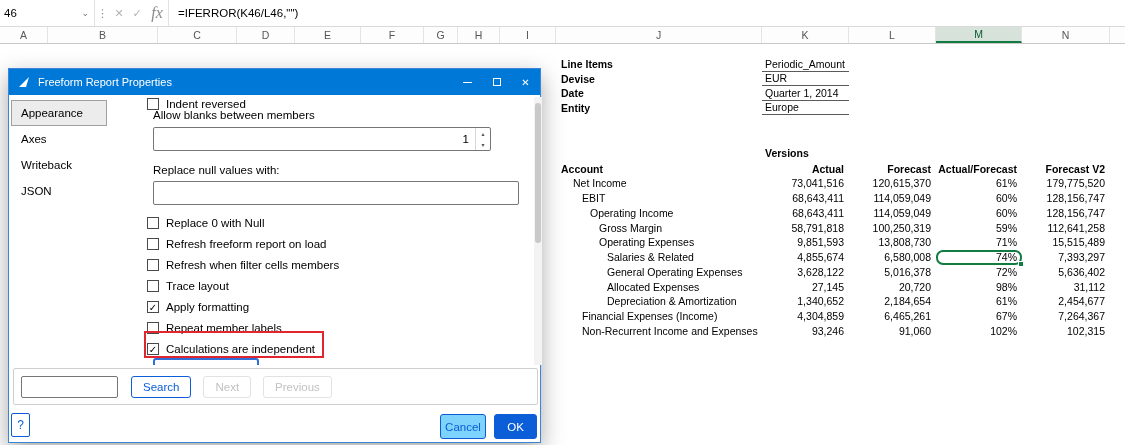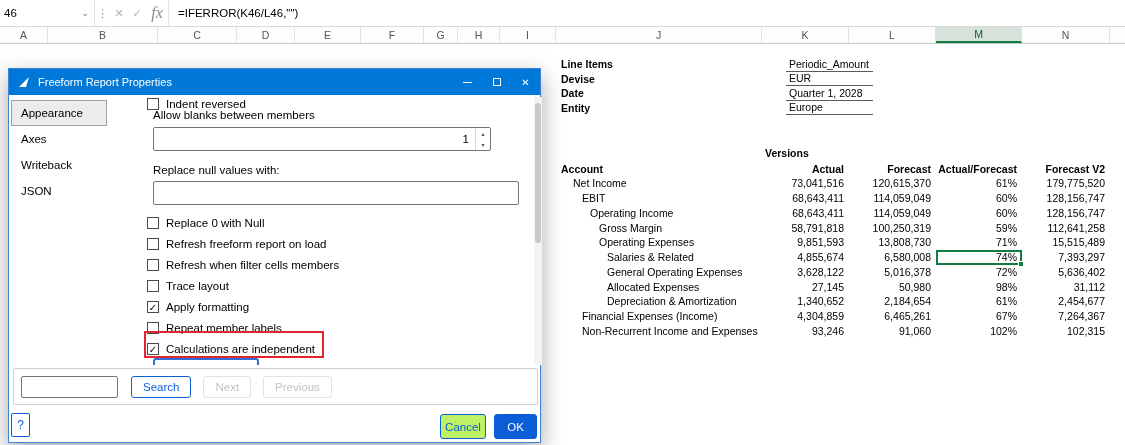--- a/index.html
+++ b/index.html
@@ -19,31 +19,31 @@
 
   
   .chead { height:17px; display:flex; border-bottom:1px solid #c9c9c9; background:#fdfdfd; font-size:10.5px; color:#555; }
   .col-h { height:100%; border-right:1px solid #e4e4e4; display:flex; align-items:center; justify-content:center; flex:none; }
   .col-h.sel { background:#d7e3da; border-bottom:2px solid #107c41; color:#0b5c31; }
   .col-fill { flex:1; }
 
   
   .sheet { position:absolute; top:45px; left:0; right:0; bottom:0; font-size:10.5px; }
   .filters { position:absolute; left:556px; top:12px; }
-  .f-row { display:grid; grid-template-columns:206px 87px; height:14.5px; align-items:center;gap:24px; }
+  .f-row { display:grid; grid-template-columns:206px 87px; height:14.5px; align-items:center; }
   .f-lab { font-weight:bold; padding-left:5px; }
   .f-val { height:100%; border-bottom:1px solid #5a5a5a; display:flex; align-items:center; padding-left:3px; }
   .versions { position:absolute; left:765px; top:102px; font-weight:bold; }
   .ftable { position:absolute; left:556px; top:116px; width:554px; }
   .t-hrow, .t-row { display:grid; grid-template-columns:206px 87px 87px 86px 88px; align-items:center; }
   .t-hrow { height:15px; font-weight:bold; }
   .t-row { height:14.75px; }
   .t-acc { padding-left:5px; white-space:nowrap; overflow:hidden; }
   .t-num { text-align:right; padding-right:5px; height:100%; display:flex; align-items:center; justify-content:flex-end; }
-  .sel-cell { position:relative; box-shadow:inset 0 0 0 2px #107c41; }
+  .sel-cell { position:relative; box-shadow:inset 0 0 0 2px #107c41;border-radius:7px; }
   .sel-cell::after { content:""; position:absolute; right:-2px; bottom:-2px; width:4px; height:4px; background:#107c41; border:1px solid #fff; }
 
   
   .dialog { position:absolute; left:8px; top:68px; width:533px; height:375px; background:#fff;
             border:1px solid #3c84d8; box-shadow:0 8px 22px rgba(0,0,0,.35); font-size:11.5px; }
   .dtitle { height:26px; background:#0078d7; color:#fff; display:flex; align-items:center; }
   .dicon { width:14px; height:14px; margin:0 7px 0 8px; flex:none; }
   .dtitle-text { flex:1; font-size:11px; }
   .wbtn { width:29px; height:100%; display:flex; align-items:center; justify-content:center; font-size:10px; cursor:default; }
   .minbar { width:9px; height:1px; background:#fff; display:block; }
@@ -69,21 +69,21 @@
   .blue-sliver { position:absolute; left:44px; top:261px; width:106px; height:10px; border:2px solid #2e6fd8; border-radius:3px 3px 0 0; background:#fff; }
   .scrollbar { position:absolute; right:0; top:0; width:8px; height:100%; background:#f3f3f3; }
   .scroll-thumb { position:absolute; left:1px; top:6px; width:6px; height:140px; background:#c9c9c9; border-radius:3px; }
 
   .search-panel { position:absolute; left:4px; top:299px; width:525px; height:37px; border:1px solid #cfcfcf; border-radius:2px; display:flex; align-items:center; padding-left:7px; }
   .search-input { width:97px; height:22px; border:1px solid #767676; border-radius:2px; font:inherit; margin-right:13px; padding:0 4px; }
   .btn { font:inherit; background:#fff; border-radius:3px; padding:4px 11px; cursor:default; }
   .btn.outline { border:1px solid #0b5ed7; color:#0b5ed7; }
   .btn.disabled { border:1px solid #e2e2e2; color:#c2c2c2; margin-left:12px; }
   .help-btn { position:absolute; left:2px; top:344px; width:19px; height:24px; border:1px solid #0b5ed7; color:#0b5ed7; background:#fff; border-radius:2px; font:inherit; font-size:12px; }
-  .cancel-btn { position:absolute; right:54px; top:345px; width:46px; height:25px; border:1px solid #0b5ed7; color:#0b5ed7; background:#bef264; border-radius:3px; font:inherit; }
+  .cancel-btn { position:absolute; right:54px; top:345px; width:46px; height:25px; border:1px solid #0b5ed7; color:#0b5ed7; background:#7dd3fc; border-radius:3px; font:inherit; }
   .ok-btn { position:absolute; right:3px; top:345px; width:43px; height:25px; border:1px solid #0b5ed7; background:#0b5ed7; color:#fff; border-radius:3px; font:inherit; }
 </style>
 </head>
 <body>
 
 <div class="app">
 
   <div class="fbar">
     <div class="nbox">
       <span class="nbox-text">46</span>
@@ -121,21 +121,21 @@
         <div class="f-row">
           <div class="f-lab">Line Items</div>
           <div class="f-val">Periodic_Amount</div>
         </div>
         <div class="f-row">
           <div class="f-lab">Devise</div>
           <div class="f-val">EUR</div>
         </div>
         <div class="f-row">
           <div class="f-lab">Date</div>
-          <div class="f-val">Quarter 1, 2028</div>
+          <div class="f-val">Quarter 1, 2014</div>
         </div>
         <div class="f-row">
           <div class="f-lab">Entity</div>
           <div class="f-val">Europe</div>
         </div>
       </div>
     <div class="versions">Versions</div>
     <div class="ftable">
       <div class="t-hrow">
         <div class="t-acc">Account</div>
@@ -190,21 +190,21 @@
           <div class="t-row">
             <div class="t-acc" style="padding-left: 51px;">General Operating Expenses</div>
             <div class="t-num">3,628,122</div>
             <div class="t-num">5,016,378</div>
             <div class="t-num">72%</div>
             <div class="t-num">5,636,402</div>
           </div>
           <div class="t-row">
             <div class="t-acc" style="padding-left: 51px;">Allocated Expenses</div>
             <div class="t-num">27,145</div>
-            <div class="t-num">50,980</div>
+            <div class="t-num">20,720</div>
             <div class="t-num">98%</div>
             <div class="t-num">31,112</div>
           </div>
           <div class="t-row">
             <div class="t-acc" style="padding-left: 51px;">Depreciation &amp; Amortization</div>
             <div class="t-num">1,340,652</div>
             <div class="t-num">2,184,654</div>
             <div class="t-num">61%</div>
             <div class="t-num">2,454,677</div>
           </div>

